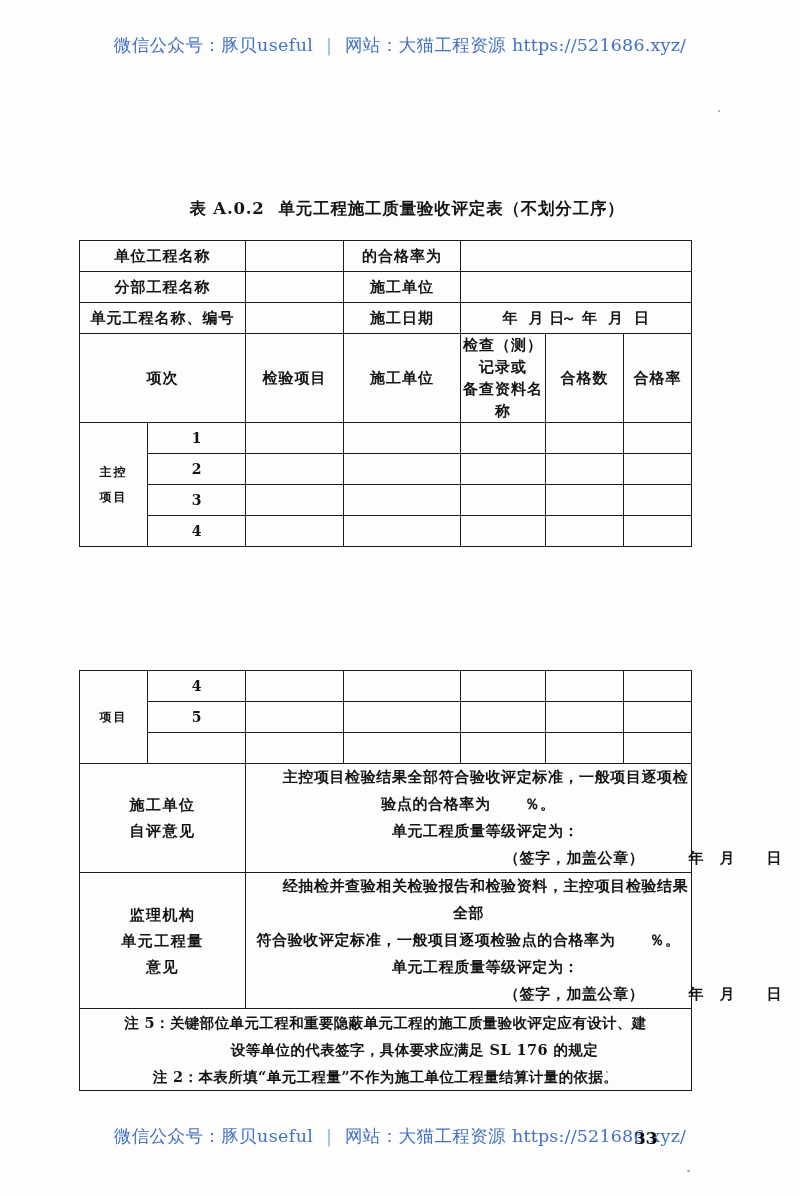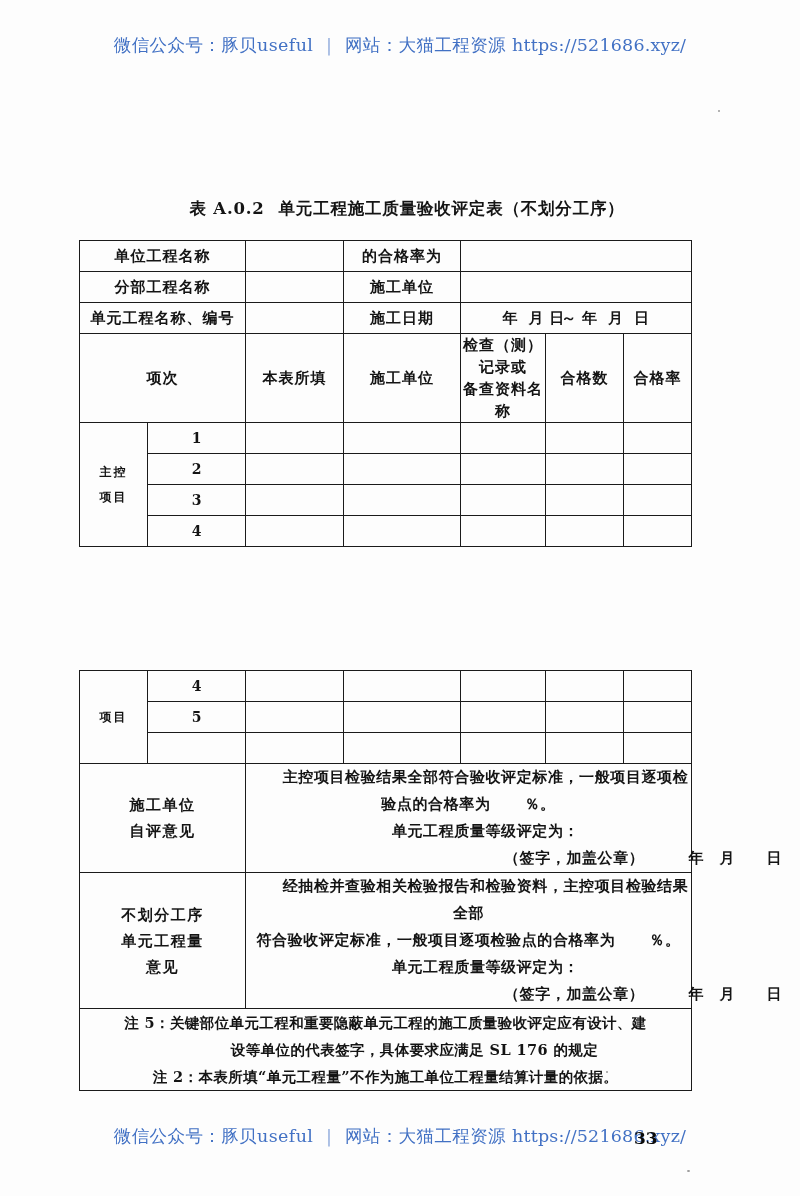--- a/index.html
+++ b/index.html
@@ -228,21 +228,21 @@
         <td class="lbl" colspan="2">单元工程名称、编号</td>
         <td class="blank"></td>
         <td class="lbl">施工日期</td>
         <td class="datecell" colspan="3">
           <span class="g">年</span><span class="g">月</span><span class="gs">日</span><span>～</span><span class="g">年</span><span class="g">月</span><span class="g">日</span>
         </td>
       </tr>
 
       <tr class="hdr">
         <td colspan="2">项次</td>
-        <td>本表所填</td>
+        <td>检验项目</td>
         <td>施工单位</td>
         <td>
           <span>检查（测）记录或</span><br>
           <span>备查资料名称</span>
         </td>
         <td>合格数</td>
         <td>合格率</td>
       </tr>
 
       <tr class="datarow">
@@ -328,21 +328,21 @@
         </td>
         <td class="op-body" colspan="5">
           <span class="indent"></span><span>主控项目检验结果全部符合验收评定标准，一般项目逐项检验点</span><span>的合格率为</span><span class="gapline"></span><span>％。</span><br>
           <span class="indent"></span><span>单元工程质量等级评定为：</span>
           <span class="sig-line"><span>（签字，加盖公章）</span><span class="dt">年　月　　日</span></span>
         </td>
       </tr>
 
       <tr>
         <td class="op-label" colspan="2">
-          <span>不划分工序</span><br>
+          <span>监理机构</span><br>
           <span>单元工程量</span><br>
           <span>意见</span>
         </td>
         <td class="op-body" colspan="5">
           <span class="indent"></span><span>经抽检并查验相关检验报告和检验资料，主控项目检验结果全部</span><br>
           <span>符合验收评定标准，一般项目逐项检验点的合格率为</span><span class="gapline"></span><span>％。</span><br>
           <span class="indent"></span><span>单元工程质量等级评定为：</span>
           <span class="sig-line"><span>（签字，加盖公章）</span><span class="dt">年　月　　日</span></span>
         </td>
       </tr>

